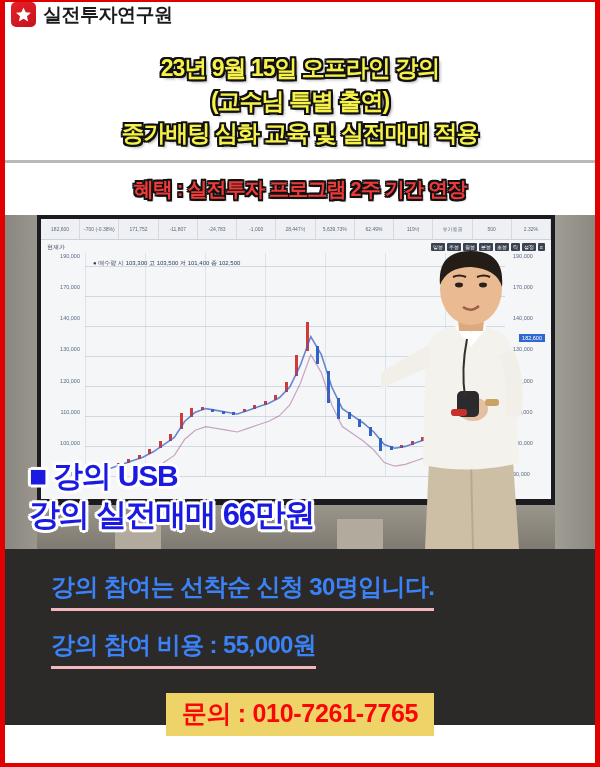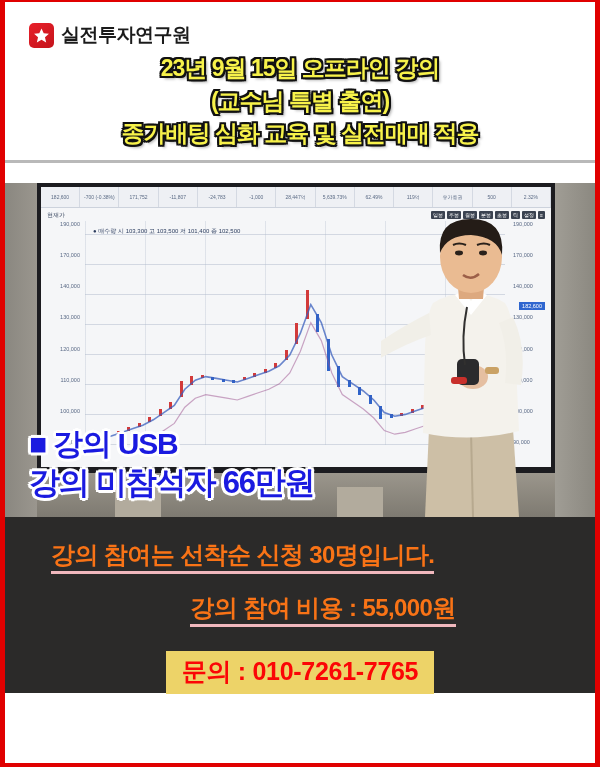--- a/index.html
+++ b/index.html
@@ -23,22 +23,22 @@
     border-bottom: 4px solid #e00000;
     box-sizing: border-box;
   }
 
   
   .brand-bar {
     position: relative;
     height: 46px;
     background: #ffffff;
     display: flex;
-    align-items: flex-end;
-    padding-left: 24px;
+    align-items: flex-start;
+    padding-left: 6px;
     box-sizing: border-box;
   }
   .brand-logo {
     width: 25px;
     height: 25px;
     border-radius: 5px;
     background: linear-gradient(145deg, #e8202a 0%, #c4131b 100%);
     display: flex;
     align-items: center;
     justify-content: center;
@@ -219,26 +219,27 @@
     background: #2b2a29;
     padding: 22px 0 18px 0;
     height: 176px;
     box-sizing: border-box;
   }
   .f-row { padding-left: 46px; }
   .f-text {
     display: inline-block;
     font-size: 24px;
     font-weight: bold;
-    color: #f97316;
+    color: #3b82f6;
     letter-spacing: -0.6px;
     border-bottom: 3px solid #f0b8bd;
-    white-space: nowrap;
-  }
-  .f-row2 { padding-left: 46px; margin-top: 18px; text-align: center; }
+    padding-bottom: 5px;
+    white-space: nowrap;
+  }
+  .f-row2 { padding-left: 46px; margin-top: 18px; }
   .phone-wrap { text-align: center; margin-top: 24px; }
   .phone-box {
     display: inline-block;
     background: #edd368;
     color: #fb0606;
     font-size: 25px;
     font-weight: bold;
     letter-spacing: -0.3px;
     padding: 4px 16px 6px 16px;
     white-space: nowrap;
@@ -260,20 +261,21 @@
 
   <div class="title-block">
     <div class="title-line">23년 9월 15일 오프라인 강의</div>
     <div class="title-line">(교수님 특별 출연)</div>
     <div class="title-line">종가배팅 심화 교육 및 실전매매 적용</div>
   </div>
 
   <div class="divider"></div>
 
   <div class="subtitle-block">
+    <div class="subtitle-line">혜택 : 실전투자 프로그램 2주 기간 연장</div>
   </div>
 
   <div class="photo">
     <div class="photo-wall-left"></div>
     <div class="photo-wall-right"></div>
 
     <div class="screen">
       <div class="screen-inner">
 
         <div class="scr-topbar">
@@ -416,21 +418,21 @@
       <path d="M86 90 Q80 120 84 148" stroke="#31302f" stroke-width="2" fill="none"></path>
 
       <rect x="104" y="150" width="14" height="7" rx="3" fill="#caa265"></rect>
     </svg>
 
     <div class="overlay">
       <div class="ov-line first">
         <span>■</span>
         <span>강의 USB</span>
       </div>
-      <div class="ov-line">강의 미참석자 66만원</div>
+      <div class="ov-line">강의 실전매매 66만원</div>
     </div>
   </div>
 
   <div class="footer">
     <div class="f-row">
       <span class="f-text">강의 참여는 선착순 신청 30명입니다.</span>
     </div>
     <div class="f-row2">
       <span class="f-text">강의 참여 비용 : 55,000원</span>
     </div>

